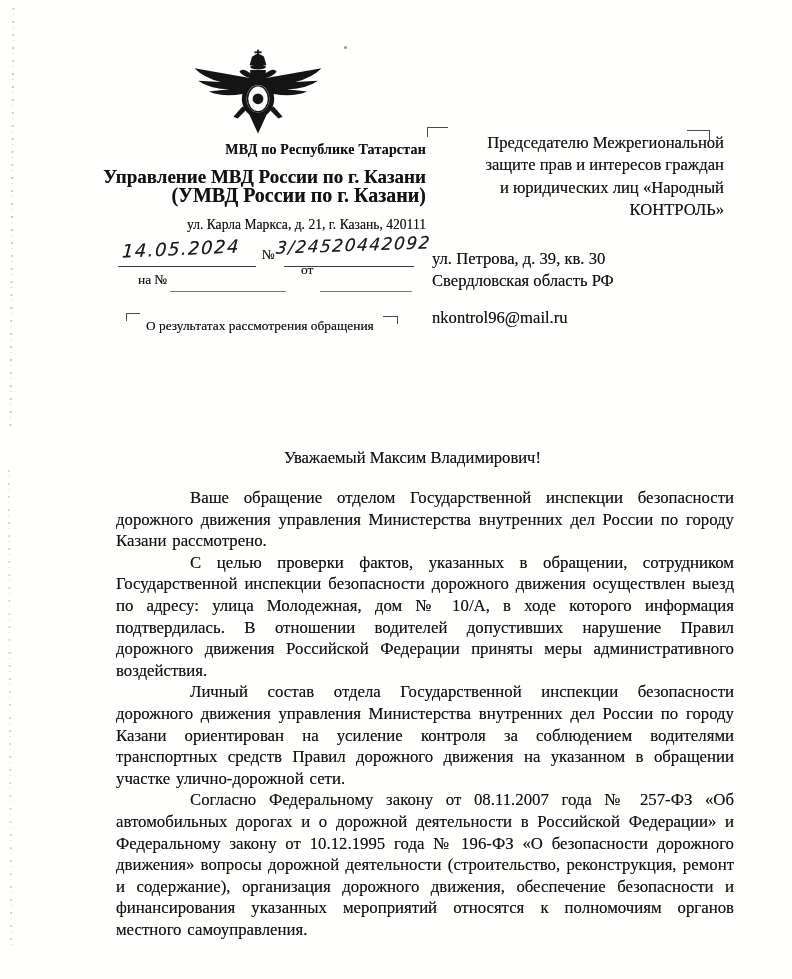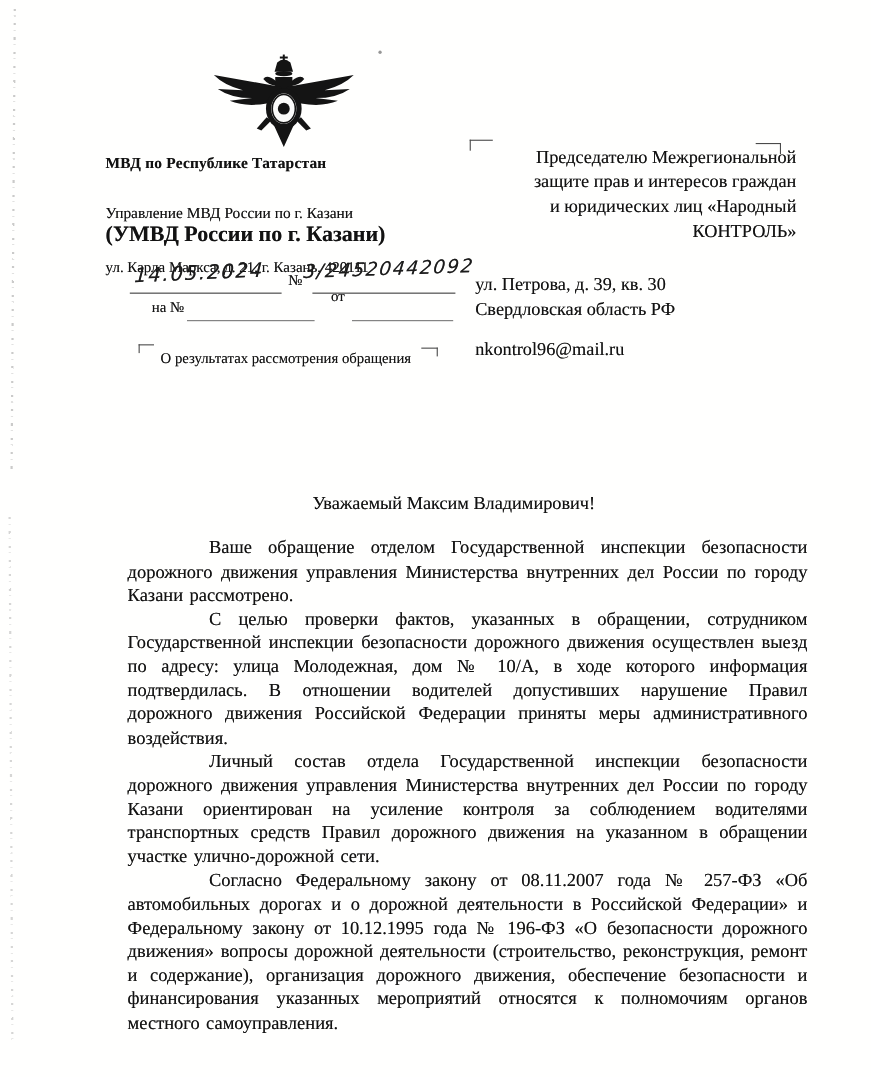--- a/index.html
+++ b/index.html
@@ -12,23 +12,23 @@
   .edge-noise {
     position:absolute; width:2px; opacity:.28; pointer-events:none;
     background:repeating-linear-gradient(to bottom, rgba(20,20,20,.8) 0 2px, transparent 2px 6px, rgba(20,20,20,.45) 6px 7px, transparent 7px 13px);
   }
   .n1 { left:11px; top:8px;  height:420px; transform:rotate(.4deg); }
   .n2 { left:9px;  top:470px; height:480px; transform:rotate(-.3deg); opacity:.22; }
   .speck { position:absolute; left:344px; top:46px; width:3px; height:3px; background:#6a6a6a; border-radius:50%; opacity:.7; }
 
   .emblem { position:absolute; left:192px; top:48px; width:132px; height:92px; }
 
-  .letterhead { position:absolute; left:96px; top:142px; width:330px; text-align:left; }
+  .letterhead { position:absolute; left:96px; top:142px; width:330px; text-align:right; }
   .org-top  { font-weight:bold; font-size:14px; letter-spacing:.2px; }
-  .org-main { font-weight:normal; font-size:14px; margin-top:28px; line-height:18px; }
+  .org-main { font-weight:bold; font-size:19px; margin-top:10px; line-height:18px; }
   .org-abbr { font-weight:bold; font-size:20px; line-height:18px; }
   .org-address { font-size:13.6px; margin-top:13px; }
 
   .ref { position:absolute; left:118px; top:238px; width:300px; height:62px; font-size:13.5px; }
   .hand {
     font-family:"DejaVu Sans",sans-serif; font-style:italic; color:#1b1b1b;
     letter-spacing:1.5px; white-space:nowrap;
   }
   .hand.date { position:absolute; left:4px;  top:0px;  font-size:18px; transform:rotate(-2.5deg) skewX(-6deg); }
   .hand.num  { position:absolute; left:158px; top:-3px; font-size:17px; transform:rotate(-2deg) skewX(-8deg); }

